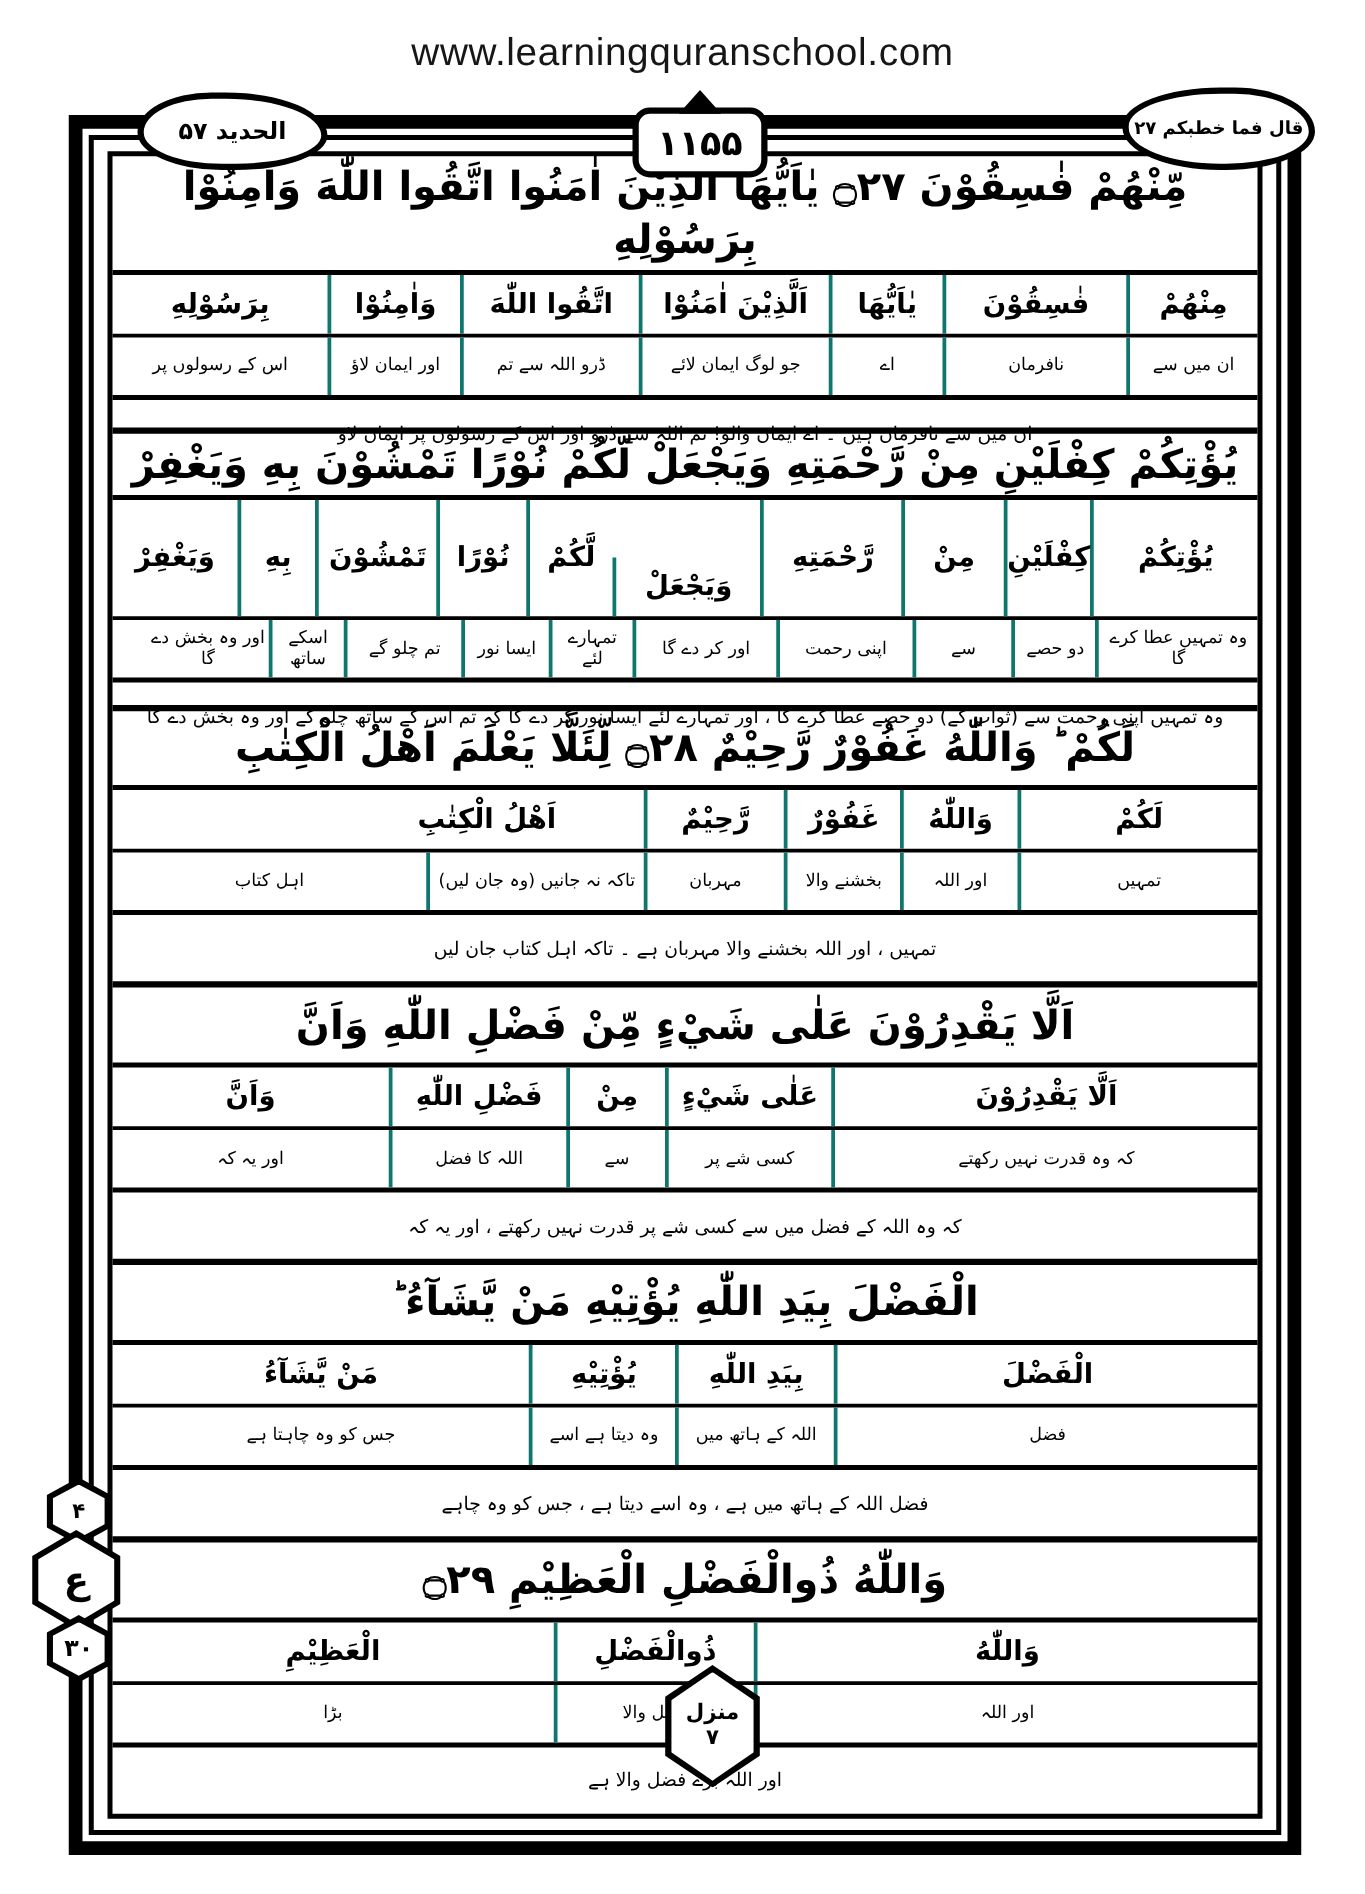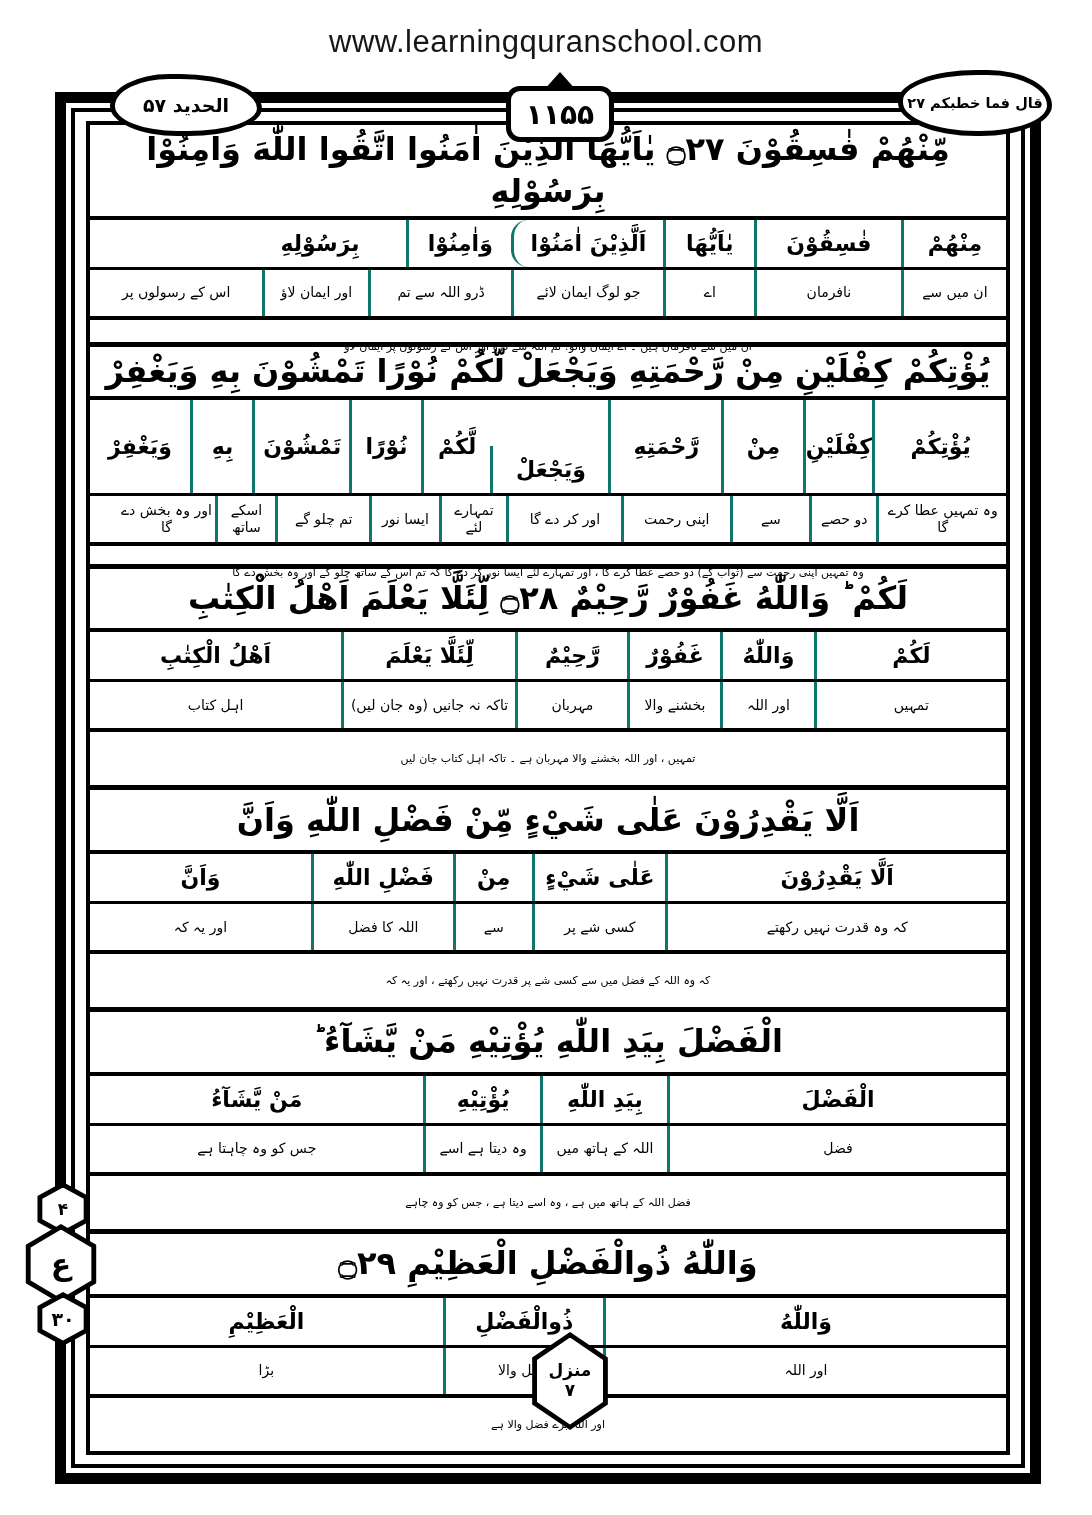--- a/index.html
+++ b/index.html
@@ -35,21 +35,21 @@
     box-sizing:border-box;display:flex;align-items:center;justify-content:center;
     text-align:center;padding:2px 2px;min-width:0;line-height:1.25;
   }
   .cell:not(:last-child){border-left:3px solid #0f766e;}
   .words{border-bottom:3px solid #000;}
   .words .cell{font-size:22px;font-weight:bold;min-height:47px;}
   .meanings{border-bottom:4px solid #000;}
   .meanings .cell{font-size:14px;min-height:46px;}
   .trans{
     min-height:45px;display:flex;align-items:center;justify-content:center;
-    text-align:center;font-size:11px;padding:4px 4px;
+    text-align:center;font-size:15px;padding:4px 4px;
   }
   
   .cartouche{
     position:absolute;background:#fff;border:5px solid #000;z-index:6;
     display:flex;align-items:center;justify-content:center;font-weight:bold;direction:rtl;
     border-radius:42% 58% 52% 48% / 55% 60% 48% 52%;
   }
   .cart-left{left:110px;top:74px;width:142px;height:52px;font-size:19px;}
   .cart-right{left:898px;top:70px;width:144px;height:56px;font-size:14.5px;border-radius:55% 45% 50% 55% / 50% 58% 50% 55%;}
   .cart-center{
@@ -85,21 +85,22 @@
 <div class="frame">
   <div class="frame-inner">
     <main class="content">
 
       <section class="block">
         <div class="verse">مِّنْهُمْ فٰسِقُوْنَ ۝۲۷ يٰاَيُّهَا الَّذِيْنَ اٰمَنُوا اتَّقُوا اللّٰهَ وَاٰمِنُوْا بِرَسُوْلِهِ</div>
         <div class="row words">
             <div class="cell" style="width: 11.5%;">مِنْهُمْ</div>
             <div class="cell" style="width: 16%;">فٰسِقُوْنَ</div>
             <div class="cell" style="width: 10%;">يٰاَيُّهَا</div>
-            <div class="cell" style="width: 16.5%; border-radius: 17px;">اَلَّذِيْنَ اٰمَنُوْا</div>
+            <div class="cell" style="width: 16.5%;">اَلَّذِيْنَ اٰمَنُوْا</div>
+            <div class="cell" style="width: 15.7%;">اتَّقُوا اللّٰهَ</div>
             <div class="cell" style="width: 11.5%;">وَاٰمِنُوْا</div>
             <div class="cell" style="width: 18.8%;">بِرَسُوْلِهِ</div>
           </div>
         <div class="row meanings">
             <div class="cell" style="width: 11.5%;">ان میں سے</div>
             <div class="cell" style="width: 16%;">نافرمان</div>
             <div class="cell" style="width: 10%;">اے</div>
             <div class="cell" style="width: 16.5%;">جو لوگ ایمان لائے</div>
             <div class="cell" style="width: 15.7%;">ڈرو اللہ سے تم</div>
             <div class="cell" style="width: 11.5%;">اور ایمان لاؤ</div>
@@ -137,21 +138,20 @@
         <div class="trans">وہ تمہیں اپنی رحمت سے (ثواب کے) دو حصے عطا کرے گا ، اور تمہارے لئے ایسا نور کر دے گا کہ تم اس کے ساتھ چلو گے اور وہ بخش دے گا</div>
       </section>
 
       <section class="block">
         <div class="verse">لَكُمْ ؕ وَاللّٰهُ غَفُوْرٌ رَّحِيْمٌ ۝۲۸ لِّئَلَّا يَعْلَمَ اَهْلُ الْكِتٰبِ</div>
         <div class="row words">
             <div class="cell" style="width: 21%;">لَكُمْ</div>
             <div class="cell" style="width: 10.2%;">وَاللّٰهُ</div>
             <div class="cell" style="width: 10.2%;">غَفُوْرٌ</div>
             <div class="cell" style="width: 12.2%;">رَّحِيْمٌ</div>
-            <div class="cell" style="width: 19%;">لِّئَلَّا يَعْلَمَ</div>
             <div class="cell" style="width: 27.4%;">اَهْلُ الْكِتٰبِ</div>
           </div>
         <div class="row meanings">
             <div class="cell" style="width: 21%;">تمہیں</div>
             <div class="cell" style="width: 10.2%;">اور اللہ</div>
             <div class="cell" style="width: 10.2%;">بخشنے والا</div>
             <div class="cell" style="width: 12.2%;">مہربان</div>
             <div class="cell" style="width: 19%;">تاکہ نہ جانیں (وہ جان لیں)</div>
             <div class="cell" style="width: 27.4%;">اہل کتاب</div>
           </div>

